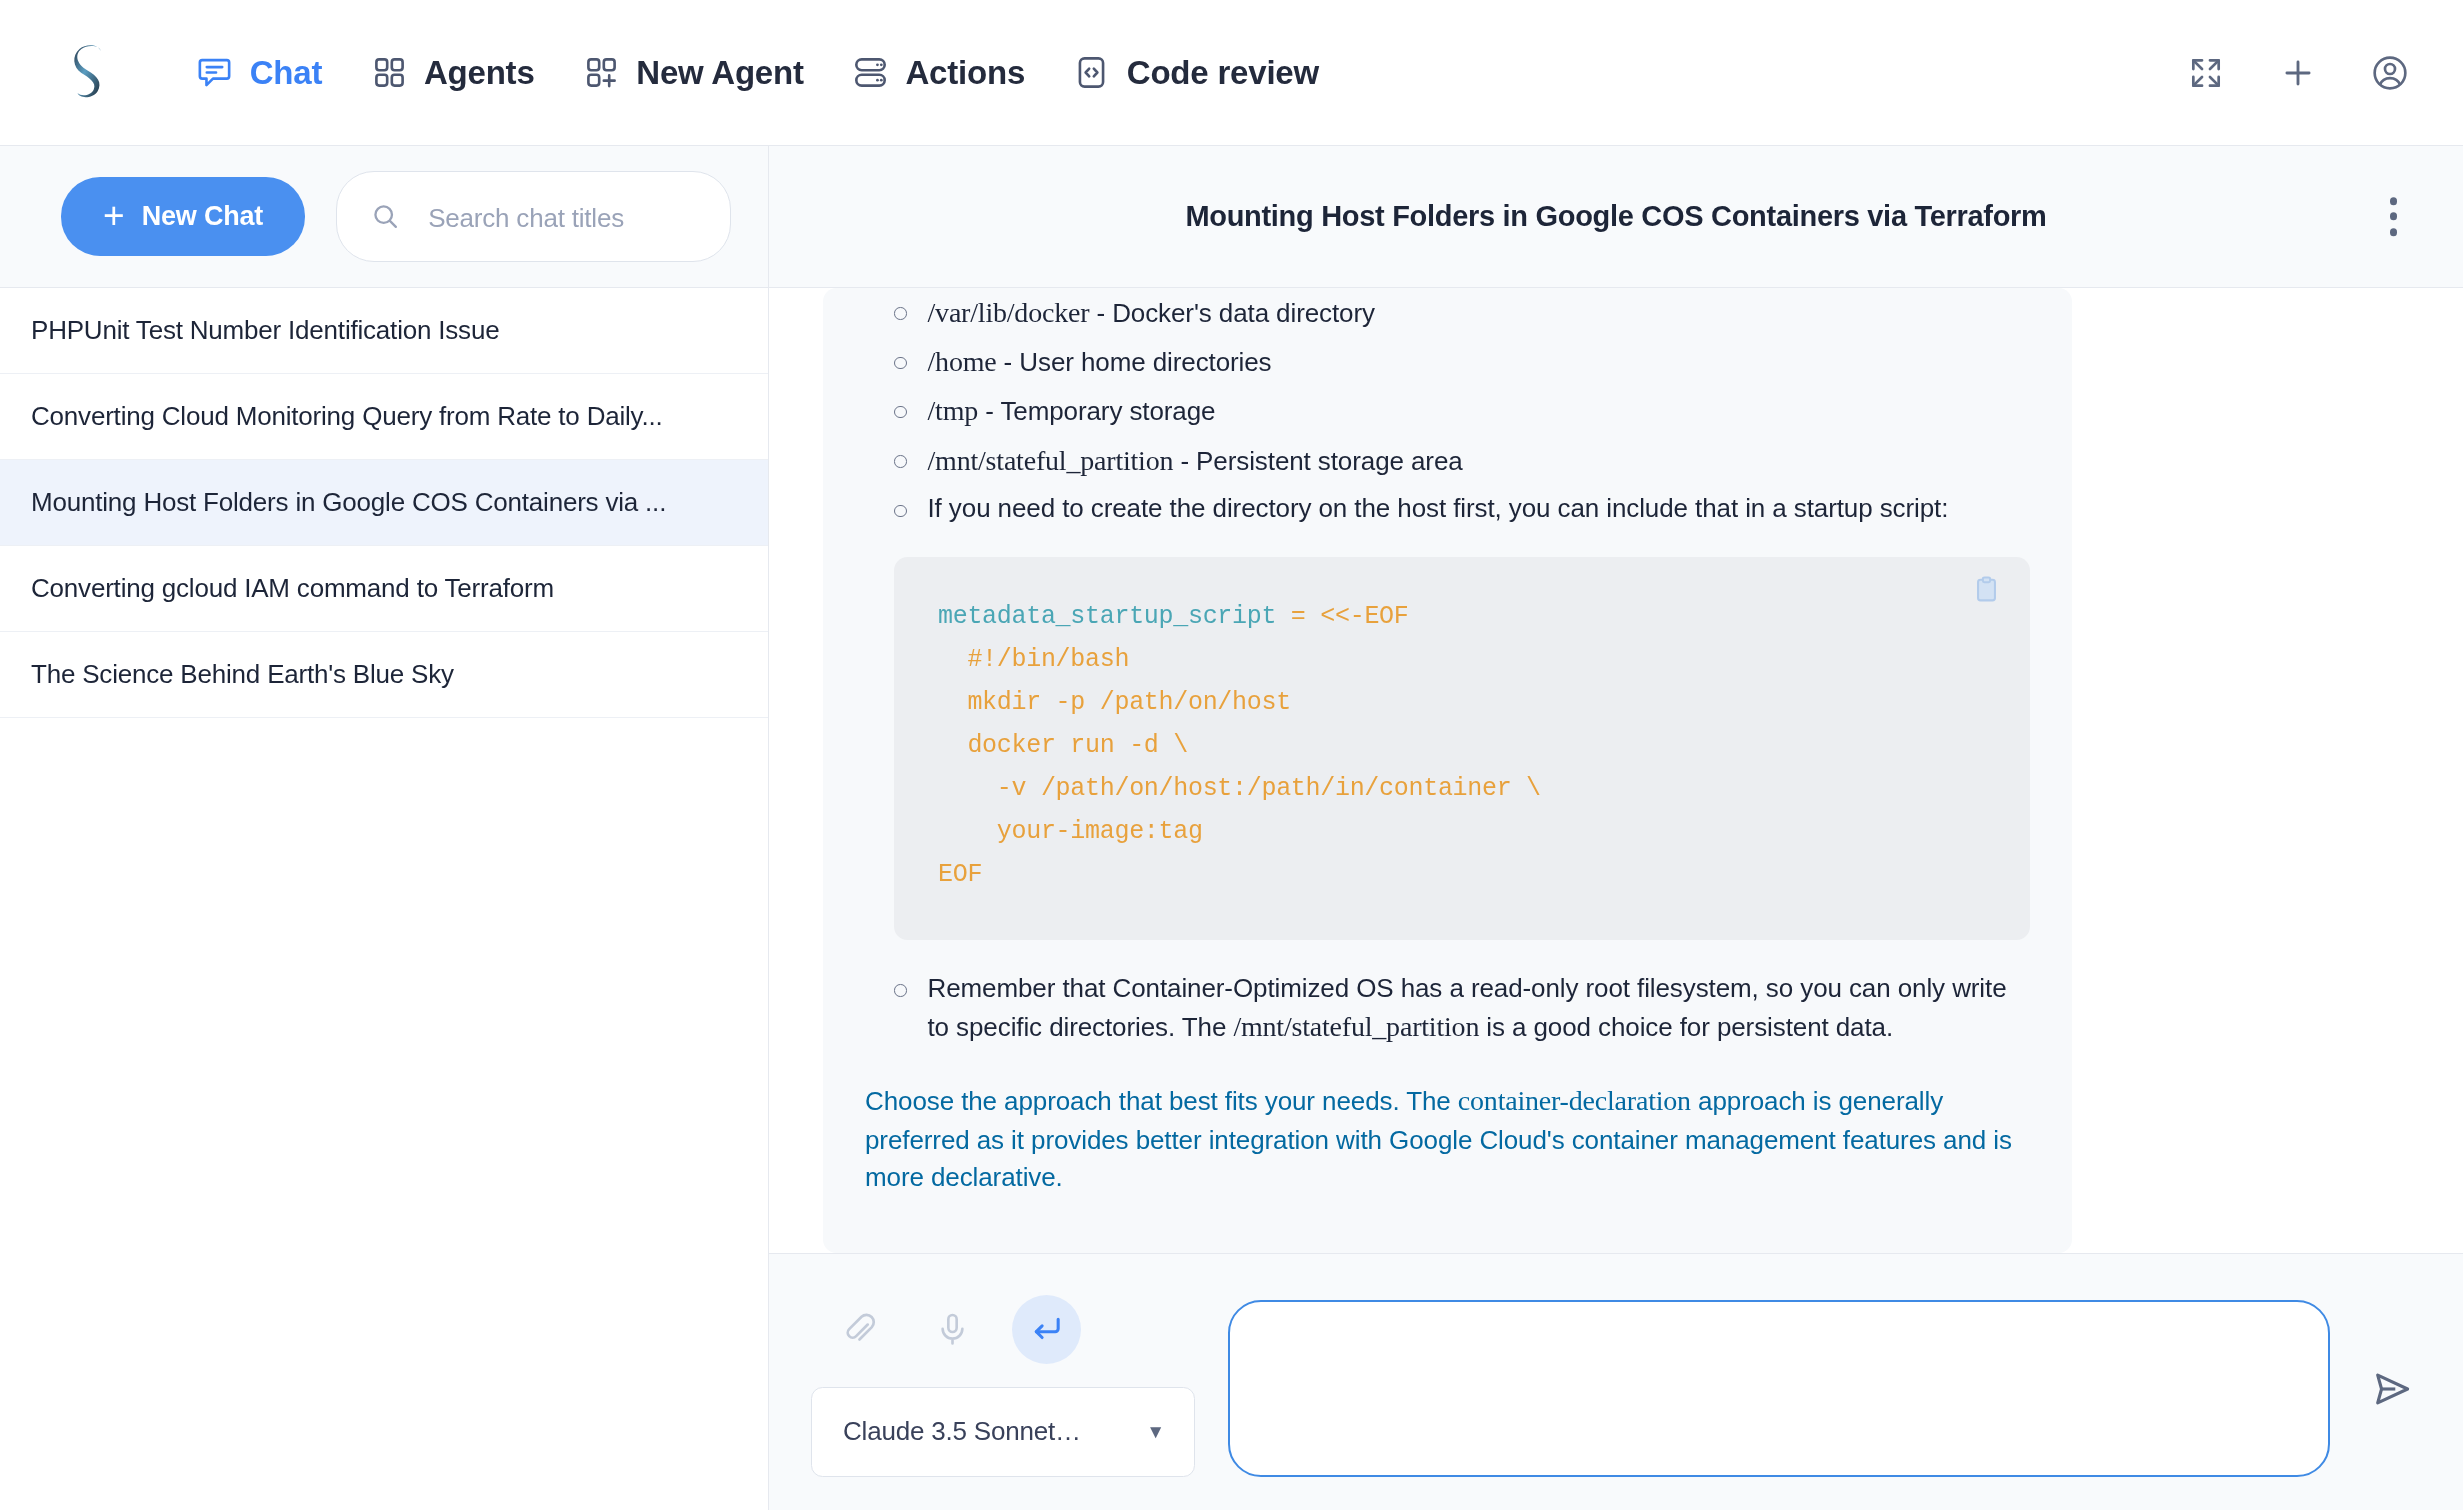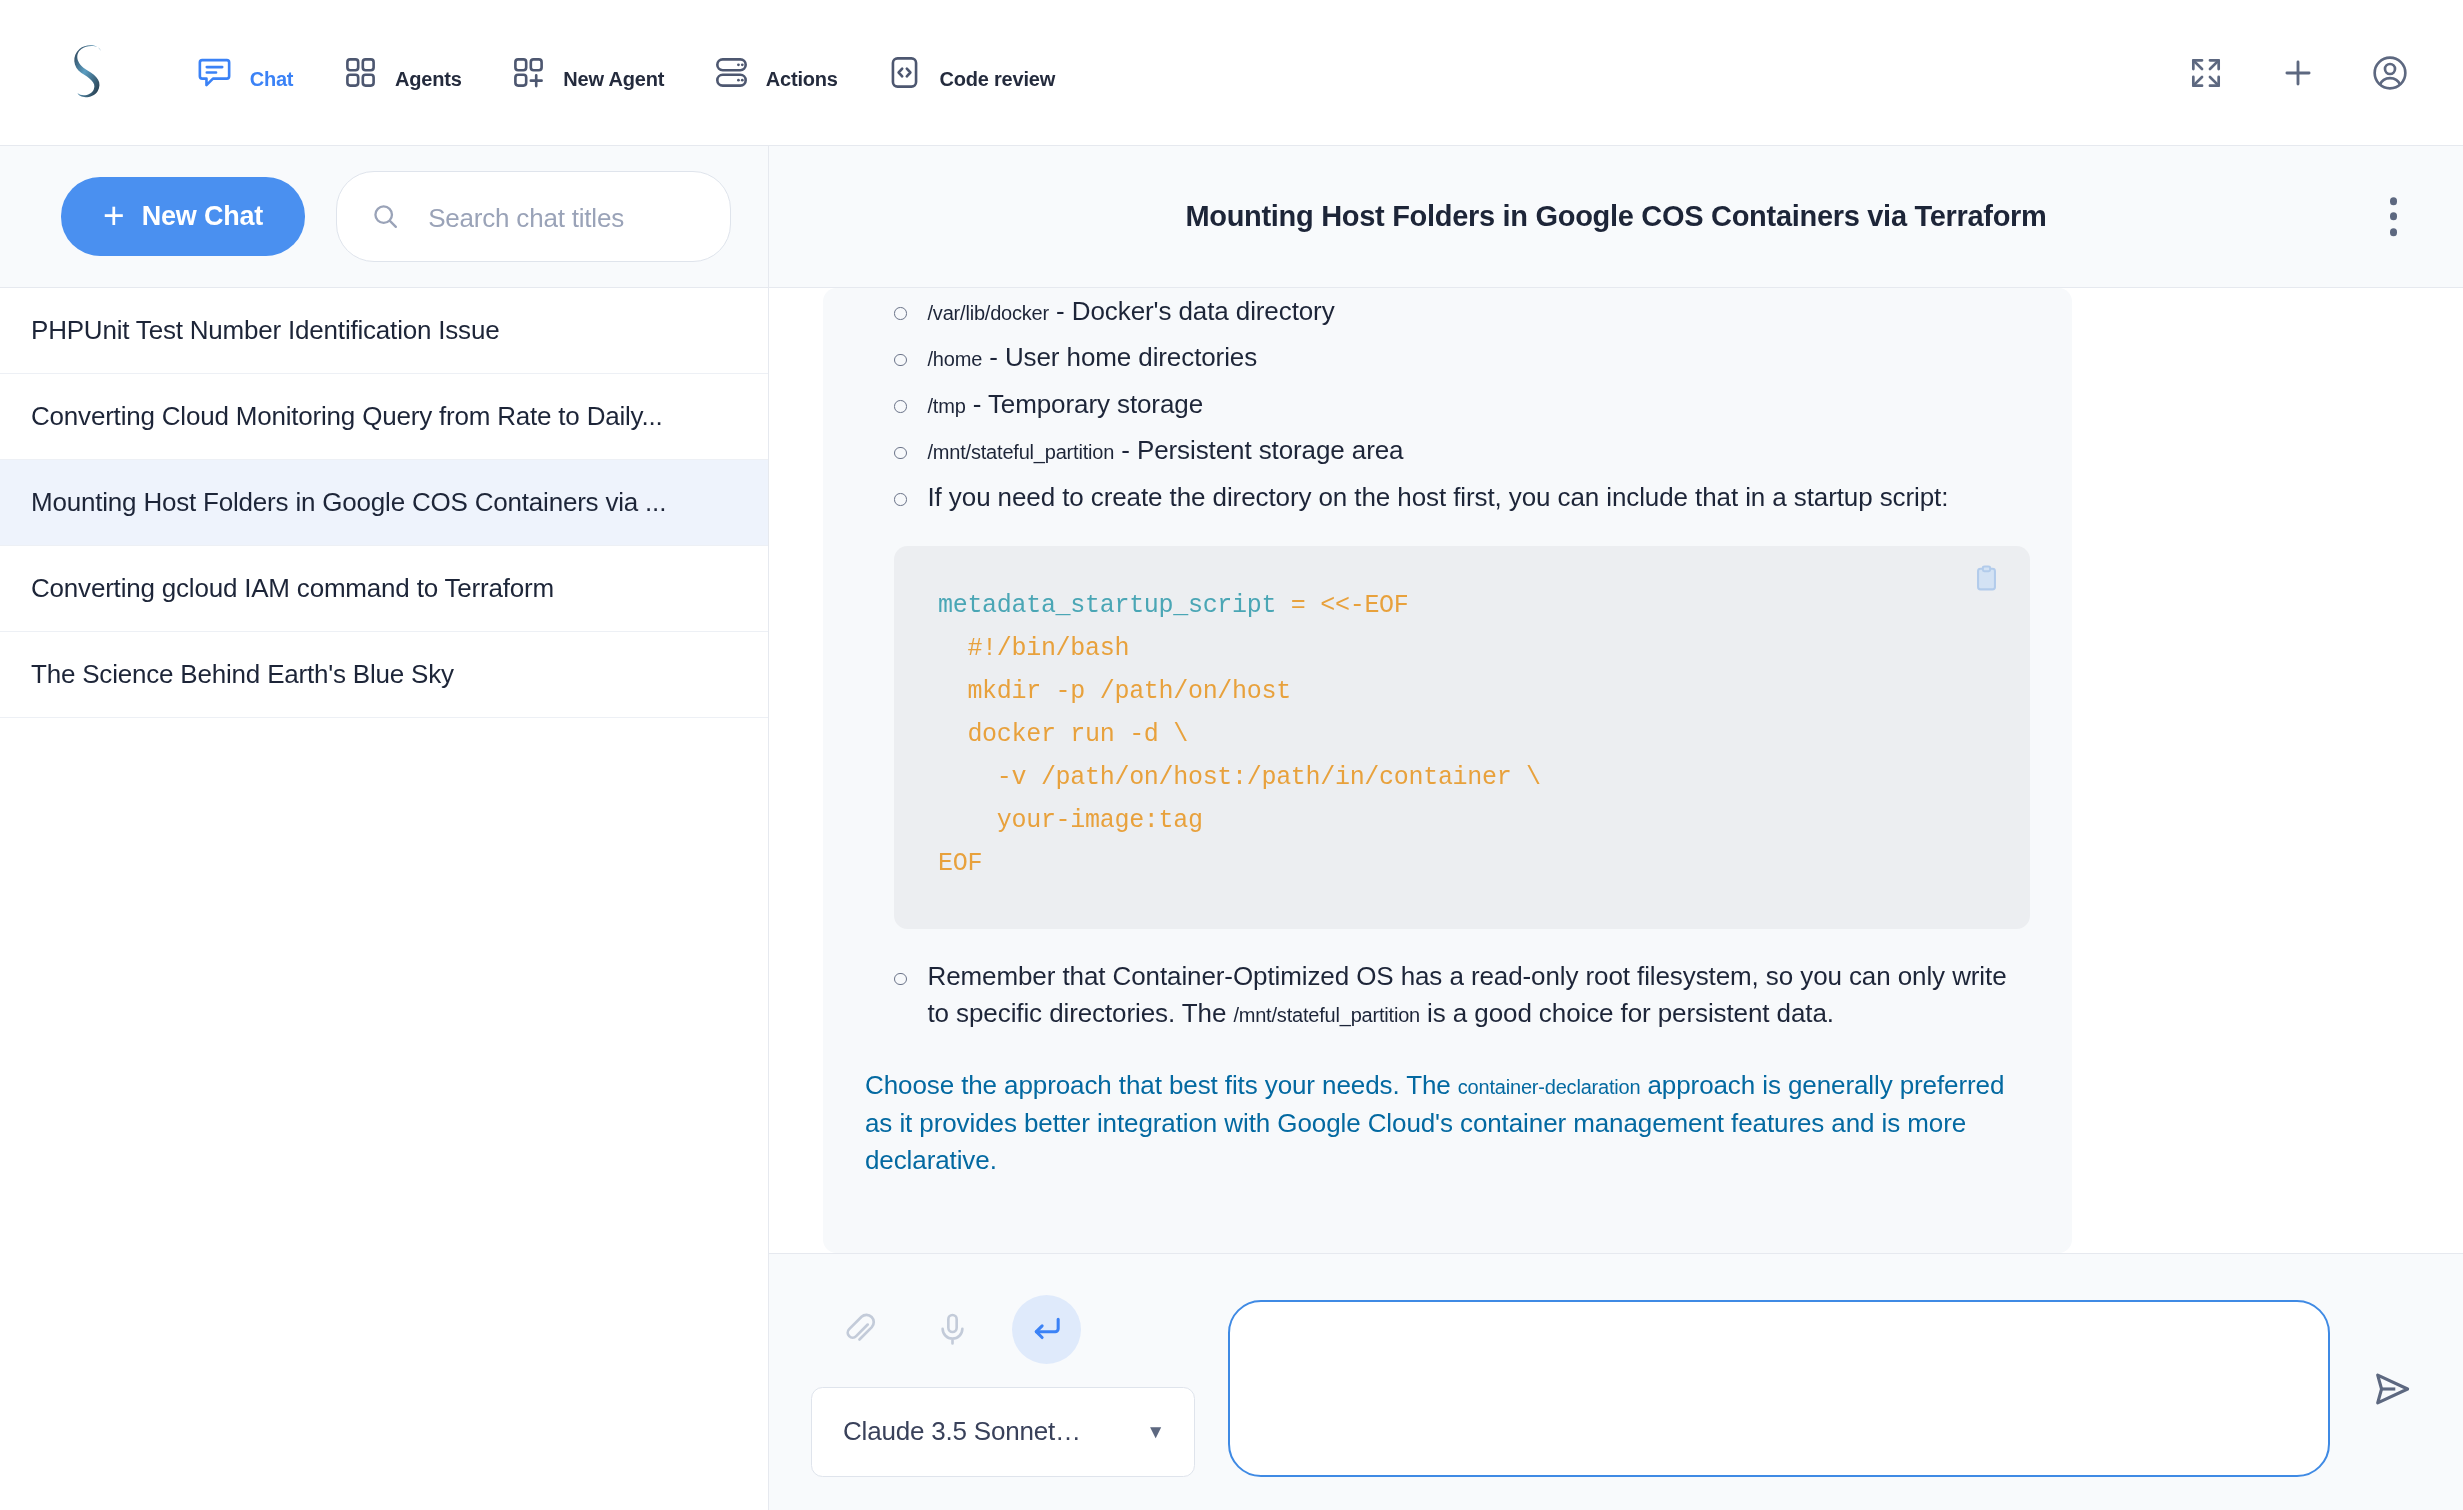--- a/index.html
+++ b/index.html
@@ -21,26 +21,26 @@
     align-items: center;
     padding: 0 52px 0 60px;
   }
   .logo {
     width: 60px; height: 69px;
     display: flex; align-items: center; justify-content: center;
     margin-right: 61px;
   }
   .nav-items { display: flex; align-items: center; gap: 0; flex: 1; }
   .nav-item {
-    display: flex; align-items: flex-end;
+    display: flex; align-items: center;
     gap: 16.3px;
     padding: 9.6px 33px 9.6px 15.4px;
     cursor: pointer;
     color: #242b3d;
-    font-size: 20px;
+    font-size: 33px;
     font-weight: 600;
     letter-spacing: -0.2px;
     white-space: nowrap;
   }
   .nav-item.active { color: #3b82f6; }
   .nav-icon { width: 37px; height: 37px; display: block; flex: none; }
   .nav-right { display: flex; align-items: center; gap: 50px; margin-left: auto; }
   .nav-right-btn { width: 42px; height: 42px; display: flex; align-items: center; justify-content: center; cursor: pointer; }
 
   
@@ -165,22 +165,22 @@
   }
   .md-li > .bullet {
     width: 12.5px; height: 12.5px;
     border: 1.7px solid #6b7489;
     border-radius: 50%;
     flex: none;
     margin-top: 14.4px;
   }
   .md-li .txt { flex: 1; }
   code, .mono {
-    font-family: Liberation Sans, sans-serif;
-    font-size: 20px;
+    font-family: Liberation Serif, serif;
+    font-size: 28px;
     letter-spacing: -0.2px;
   }
   .para {
     font-size: 26px;
     line-height: 1.45;
     color: #0369a1;
     margin-top: 30px;
     letter-spacing: -0.1px;
   }
 

